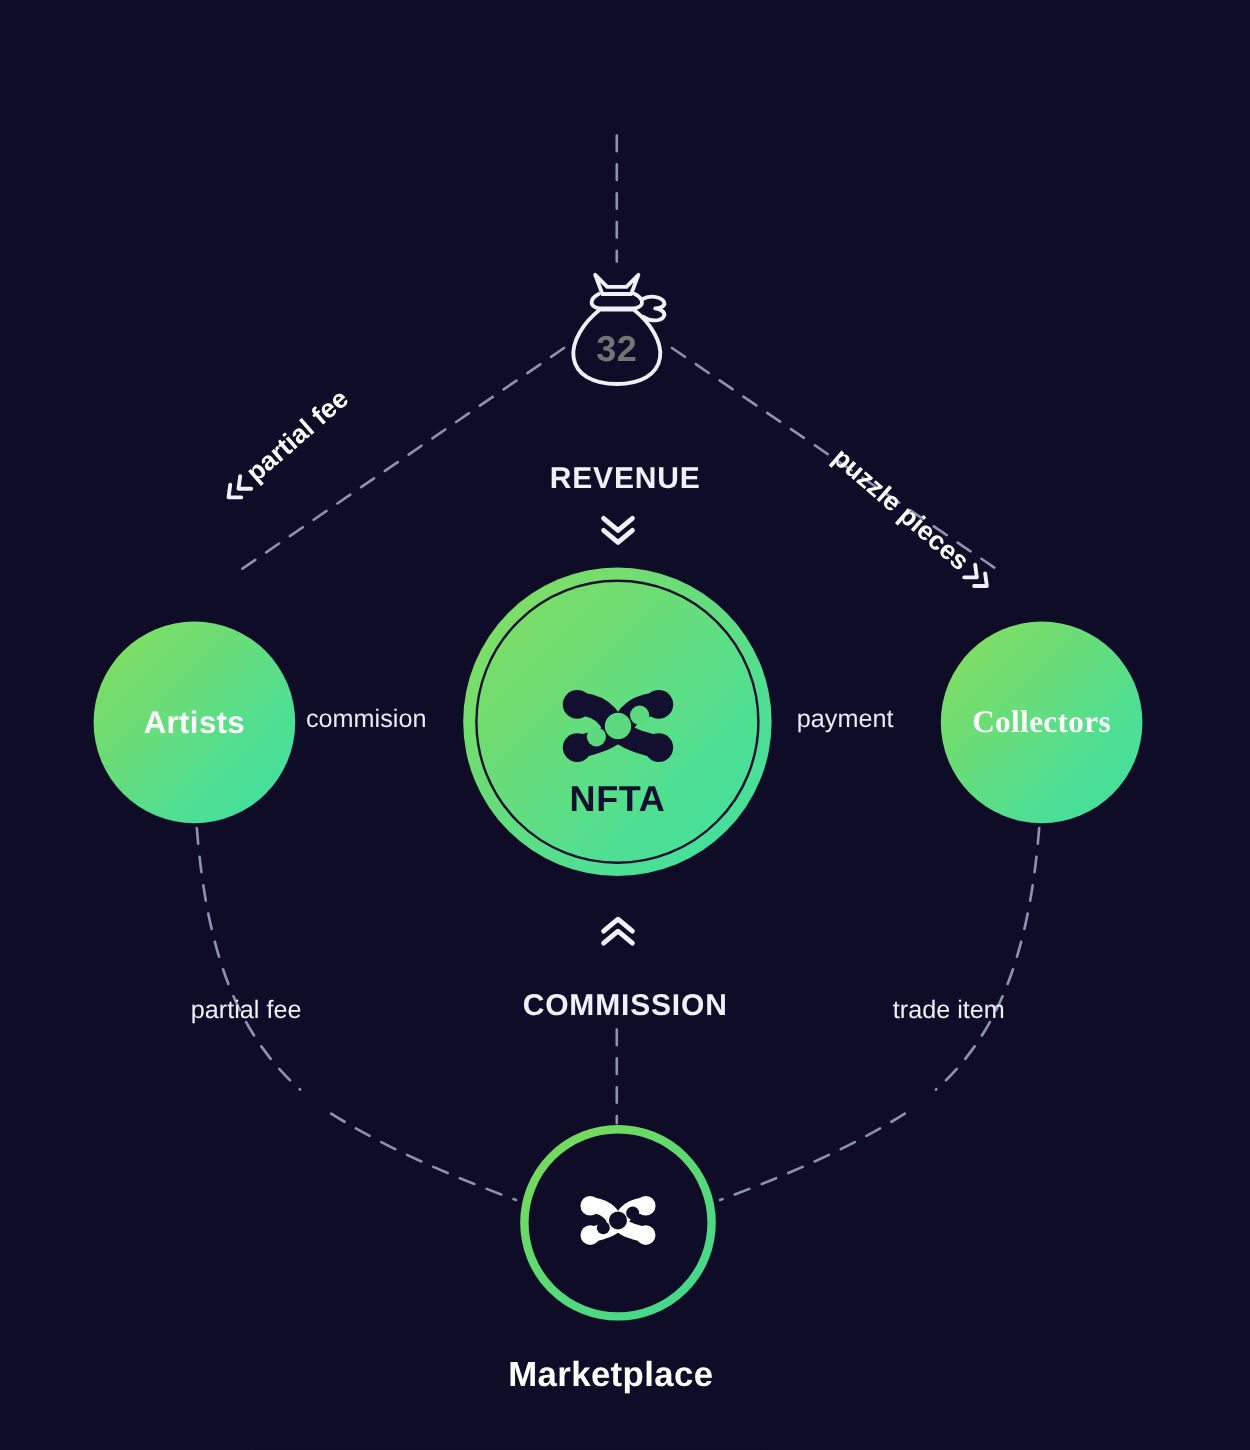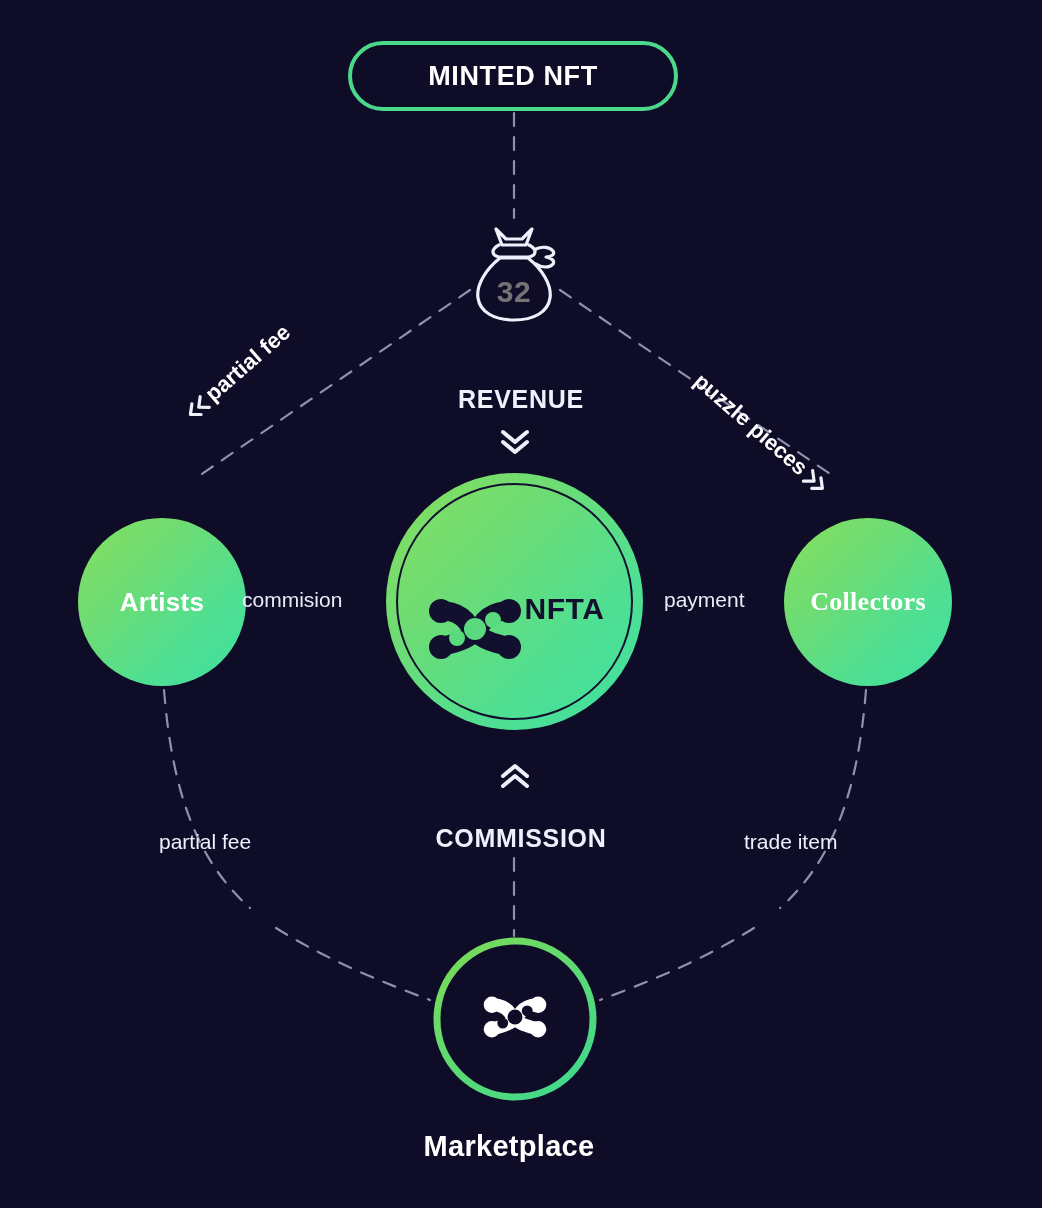--- a/index.html
+++ b/index.html
@@ -145,20 +145,21 @@
     font-weight: bold;
     letter-spacing: 0.3px;
   }
 
   
   #nfta-node {
     left: 386px;
     top: 473px;
     width: 257px;
     height: 257px;
+    flex-direction: column;
   }
   #nfta-inner-ring {
     position: absolute;
     left: 10px;
     top: 10px;
     width: 237px;
     height: 237px;
     border-radius: 50%;
     border: 2.5px solid #12102e;
     box-sizing: border-box;
@@ -178,21 +179,21 @@
     letter-spacing: 0.5px;
   }
 
   
   .side-label {
     position: absolute;
     color: #e9ecf7;
     font-size: 21px;
     white-space: nowrap;
   }
-  #commision-side { left: 242px; top: 588px; }
+  #commision-side { left: 255px; top: 588px; }
   #payment-side { left: 664px; top: 588px; }
 
   
   .arc-label {
     position: absolute;
     color: #eef1fb;
     font-size: 21px;
     white-space: nowrap;
   }
   #partial-fee-arc { left: 159px; top: 830px; }
@@ -253,23 +254,20 @@
       <path d="M164,690 C172,790 196,860 250,908"></path>
       <path d="M276,928 C330,962 390,985 430,1000"></path>
 
       <path d="M866,690 C858,790 834,860 780,908"></path>
       <path d="M754,928 C700,962 640,985 600,1000"></path>
 
       <path d="M514,858 L514,936"></path>
     </g>
   </svg>
 
-  <div id="minted-pill">
-    <span class="pill-label">MINTED NFT</span>
-  </div>
 
   <div id="money-bag">
     <svg width="96" height="106" viewBox="0 0 96 106">
       <g fill="none" stroke="#eef1fb" stroke-width="3.2" stroke-linejoin="round" stroke-linecap="round">
         <path d="M30,10 L36,26 L60,26 L66,10 L56,20 L40,20 Z"></path>
         <path d="M33,26 C29,28 27,31 27,33 C27,35 29,37 33,38 L63,38 C67,37 69,35 69,33 C69,31 67,28 63,26"></path>
         <path d="M70,30 C76,27 84,28 87,32 C89,35 86,38 80,38 C86,39 89,42 87,45 C84,49 76,49 70,45"></path>
         <path d="M34,39 C20,50 10,66 12,79 C14,93 28,101 48,101 C68,101 82,93 84,79 C86,66 76,50 62,39 Z"></path>
       </g>
     </svg>

